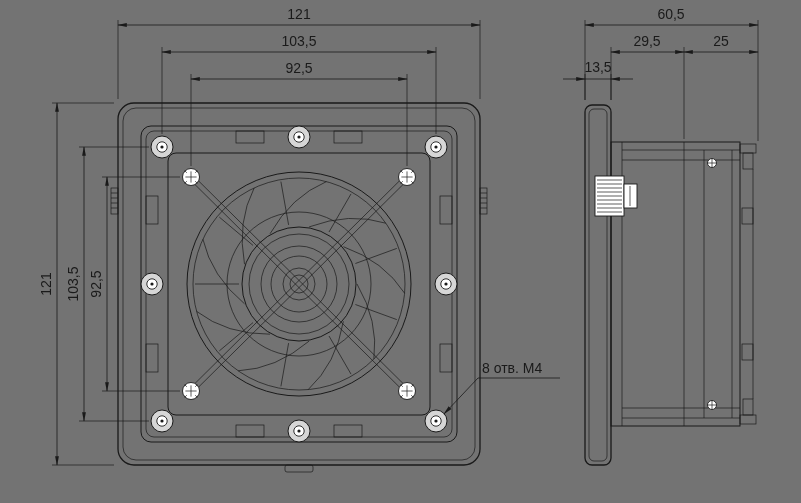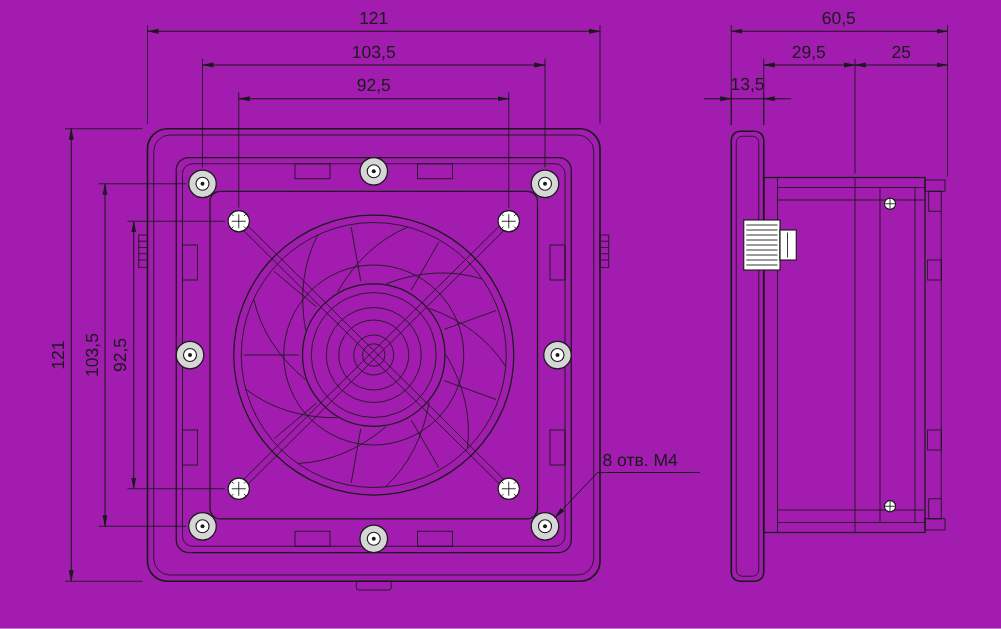--- a/index.html
+++ b/index.html
@@ -1,20 +1,20 @@
 <!DOCTYPE html>
 <html><head>
 <meta charset="utf-8">
 <style>
   html, body { margin: 0; padding: 0; background: #ffffff; }
   .page {
     position: relative;
     width: 801px;
     height: 503px;
-    background: #a21caf;
+    background: #737373;
     font-family: "Liberation Sans", sans-serif;
     overflow: hidden;
   }
   svg { display: block; }
   .ln   { stroke: #1a1a1a; fill: none; stroke-width: 1; }
   .thick{ stroke: #1a1a1a; fill: none; stroke-width: 1.3; }
   .thin { stroke: #1a1a1a; fill: none; stroke-width: 0.7; }
   .dim  { stroke: #1a1a1a; fill: none; stroke-width: 0.8; }
   .ext  { stroke: #1a1a1a; fill: none; stroke-width: 0.7; }
   .txt  { font-family: "Liberation Sans", sans-serif; font-size: 14px; fill: #1a1a1a; }

